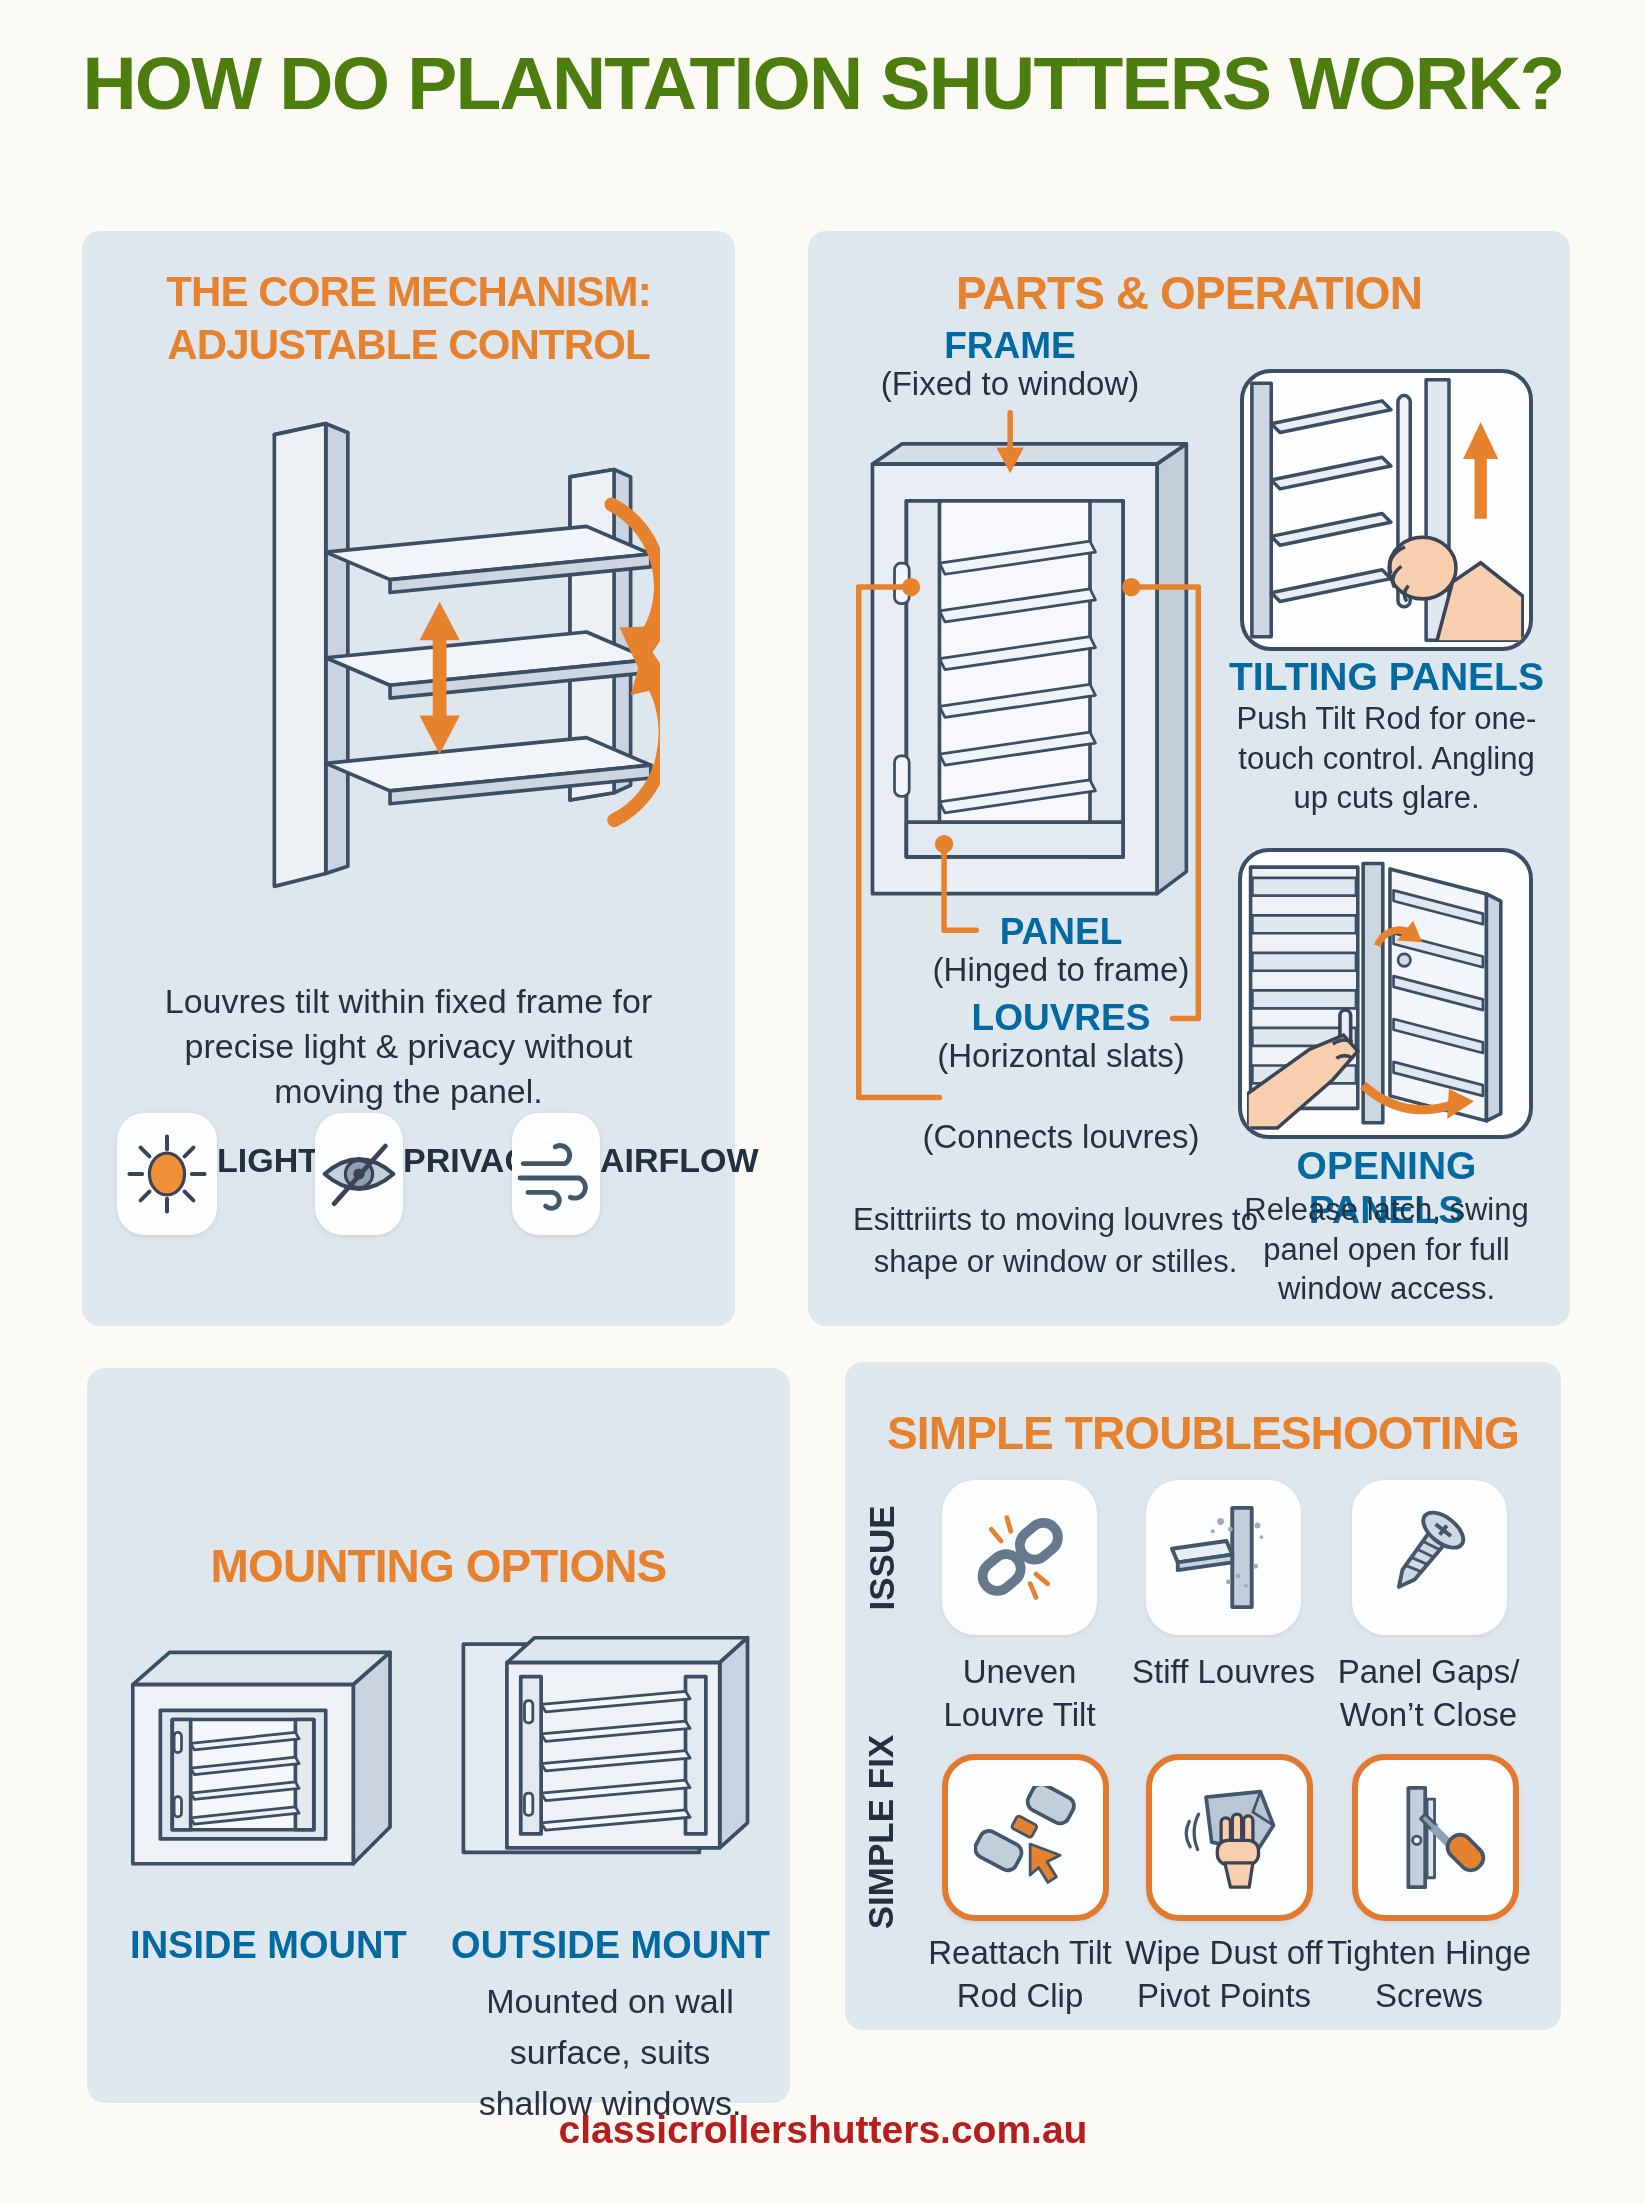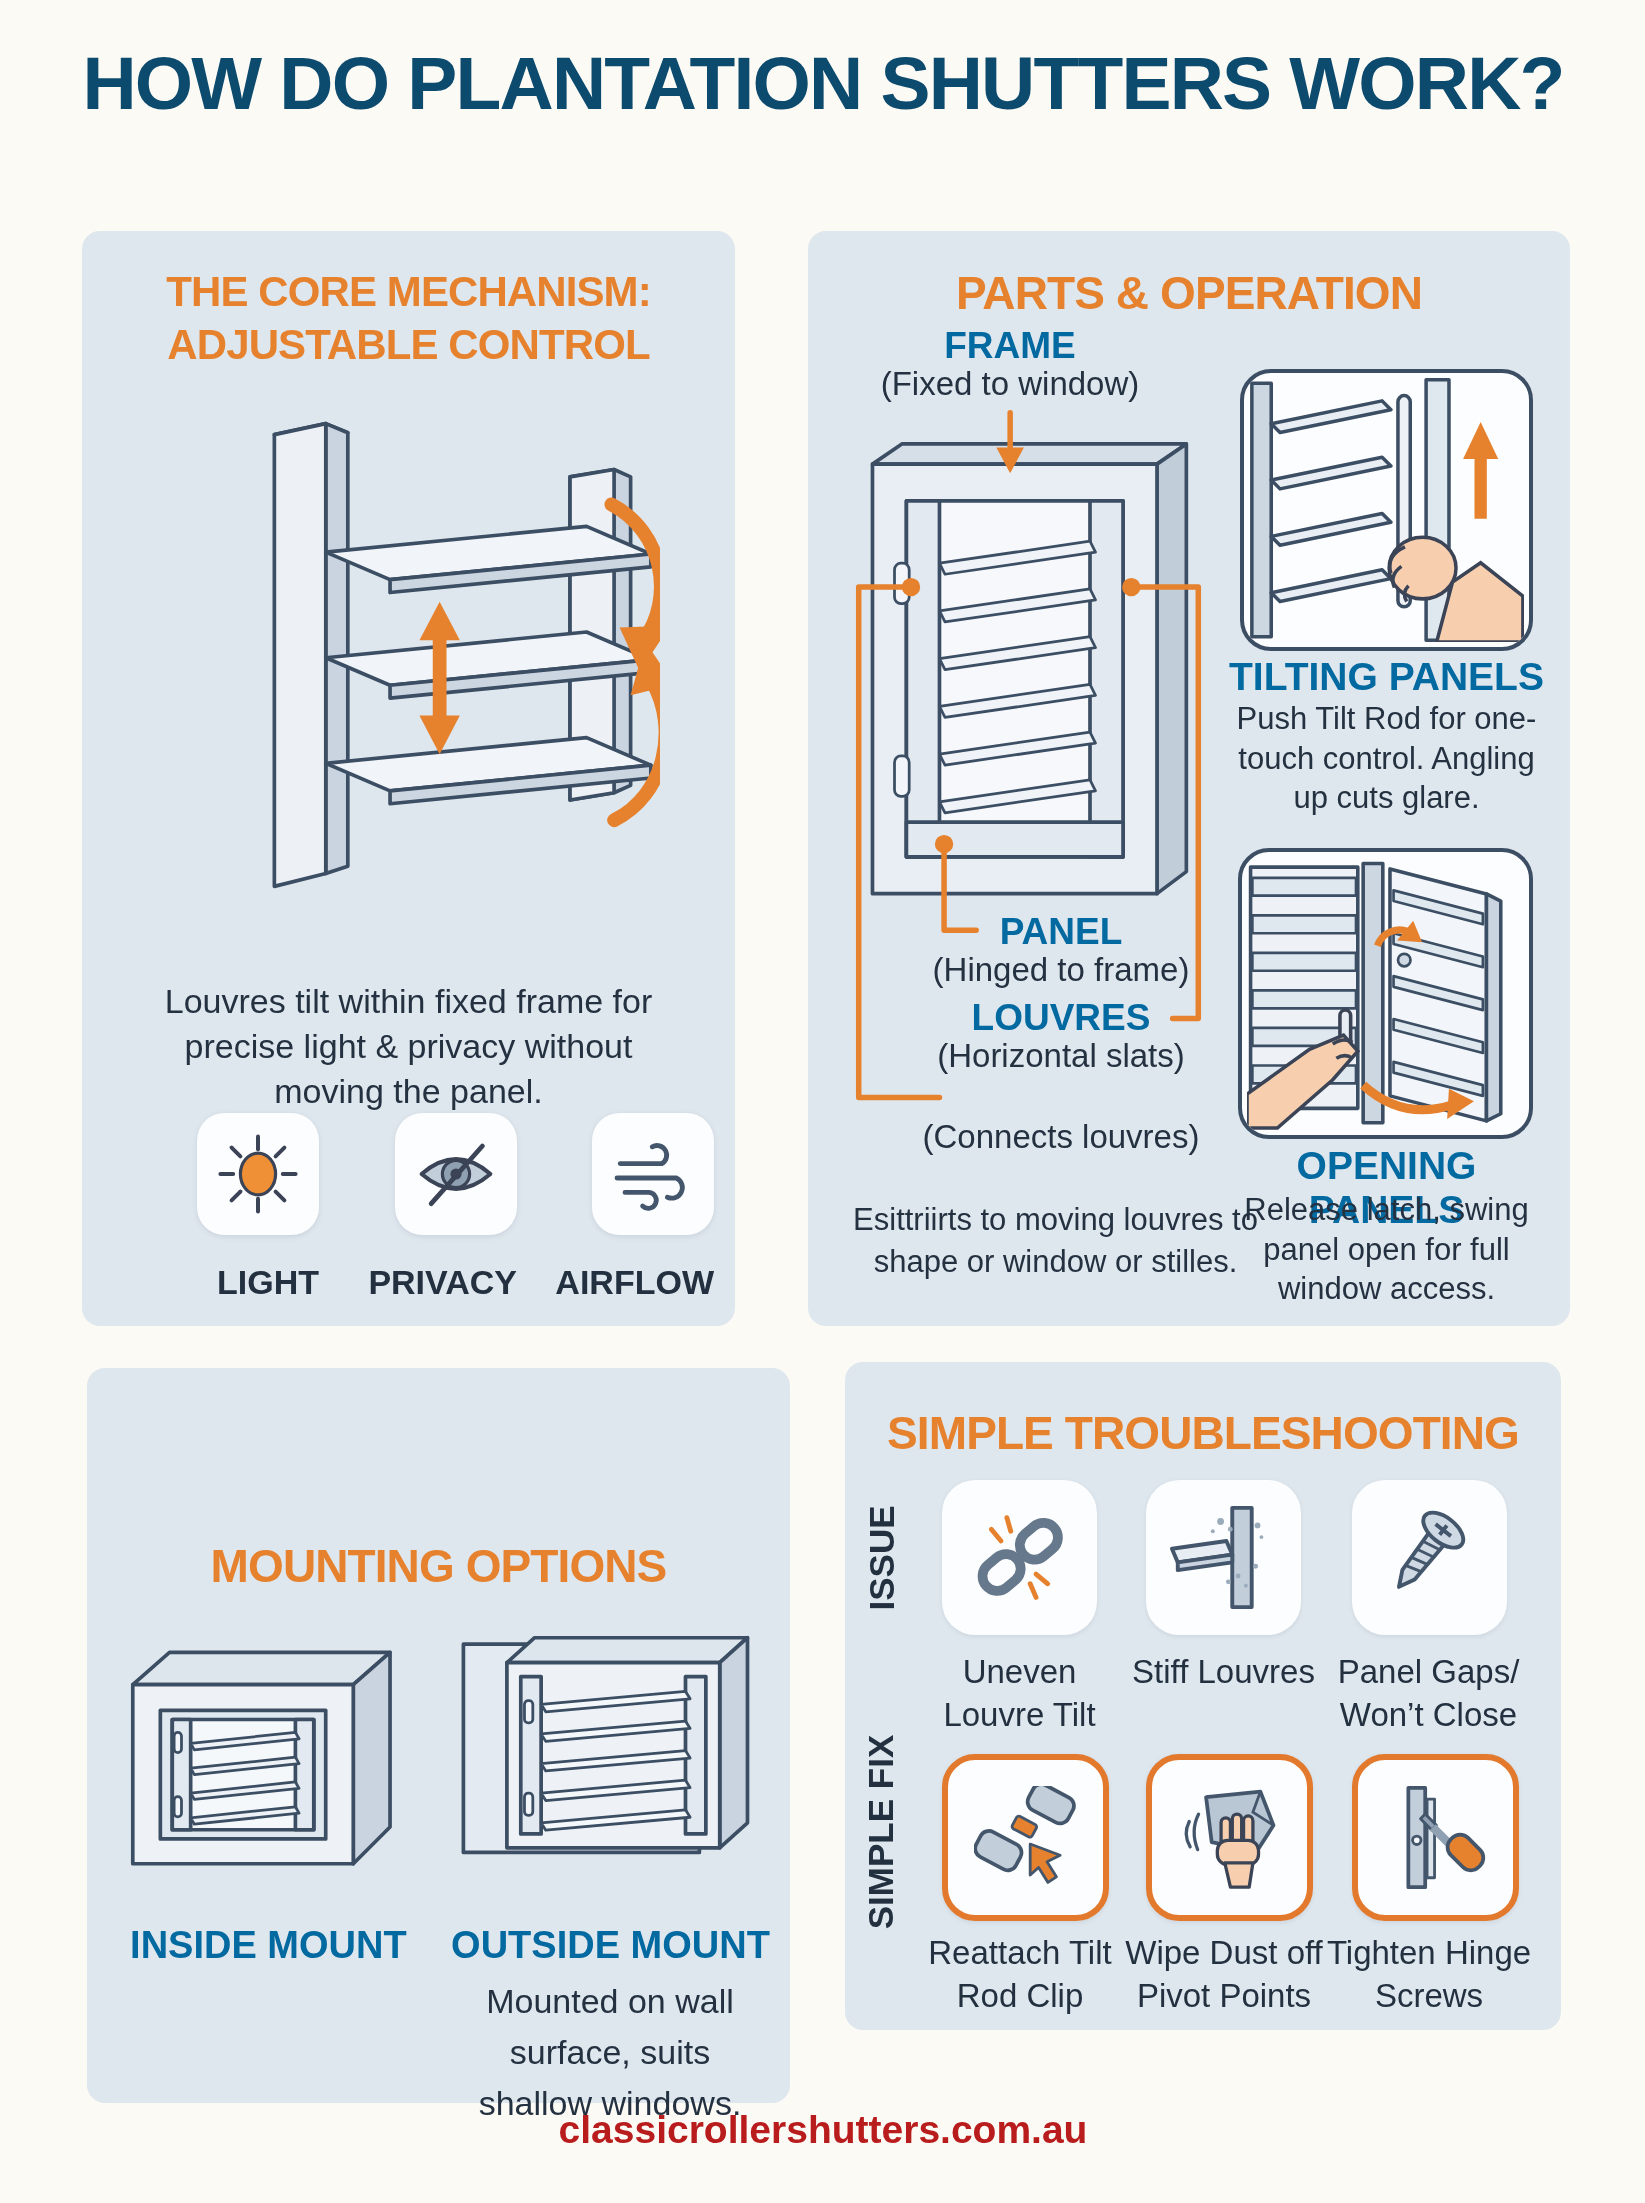--- a/index.html
+++ b/index.html
@@ -1,28 +1,28 @@
 <!DOCTYPE html>
 <html style="font-size:14.7px"><head>
 <meta charset="utf-8">
 <style>
   html,body{margin:0;padding:0;background:#fcfaf5;}
   .page{position:relative;width:1646px;height:2204px;background:#fcfaf5;overflow:hidden;
         font-family:"Liberation Sans", sans-serif;color:#243140;}
   .abs{position:absolute;}
   .panel{position:absolute;background:#dfe7ee;border-radius:18px;}
   .title{top:40px;left:0;width:100%;text-align:center;font-size:75px;font-weight:bold;
-         color:#0c4a6e;letter-spacing:-1.8px;}
+         color:#4d7c0f;letter-spacing:-1.8px;}
   .h-orange{font-weight:bold;color:#e6812e;letter-spacing:-0.9px;text-align:center;width:100%;}
   .lbl-bold{font-weight:bold;color:#0369a1;text-align:center;font-size:37px;}
   .lbl-sub{color:#243140;text-align:center;font-size:33px;}
   .body-text{color:#243140;text-align:center;}
   .tile{background:#fcfdfe;border-radius:27.5px;display:flex;align-items:center;justify-content:center;
         box-shadow:0 1.8px 5.5px rgba(60,78,99,.12);}
-  .feature-col{position:absolute;width:202px;display:flex;flex-direction:column;align-items:flex-end;}
+  .feature-col{position:absolute;width:202px;display:flex;flex-direction:row;align-items:flex-start;}
   .feature-col .tile{width:122px;height:122px;}
   .feature-label{margin-top:27.5px;font-size:34px;font-weight:bold;color:#22303f;}
   .card{position:absolute;background:#fcfdfe;border:4.6px solid #3c4e63;border-radius:31px;
         display:flex;align-items:center;justify-content:center;overflow:hidden;}
   .tile-sq{position:absolute;width:155px;height:155px;border-radius:33px;background:#fcfdfe;
            display:flex;align-items:center;justify-content:center;box-shadow:0 1.8px 4.6px rgba(60,78,99,.10);}
   .tile-fix{border:6.4px solid #e2792c;}
   .rot-label{position:absolute;display:flex;align-items:center;justify-content:center;}
   .rot-label span{transform:rotate(-90deg);white-space:nowrap;font-weight:bold;
                   font-size:35px;color:#22303f;letter-spacing:0px;}

